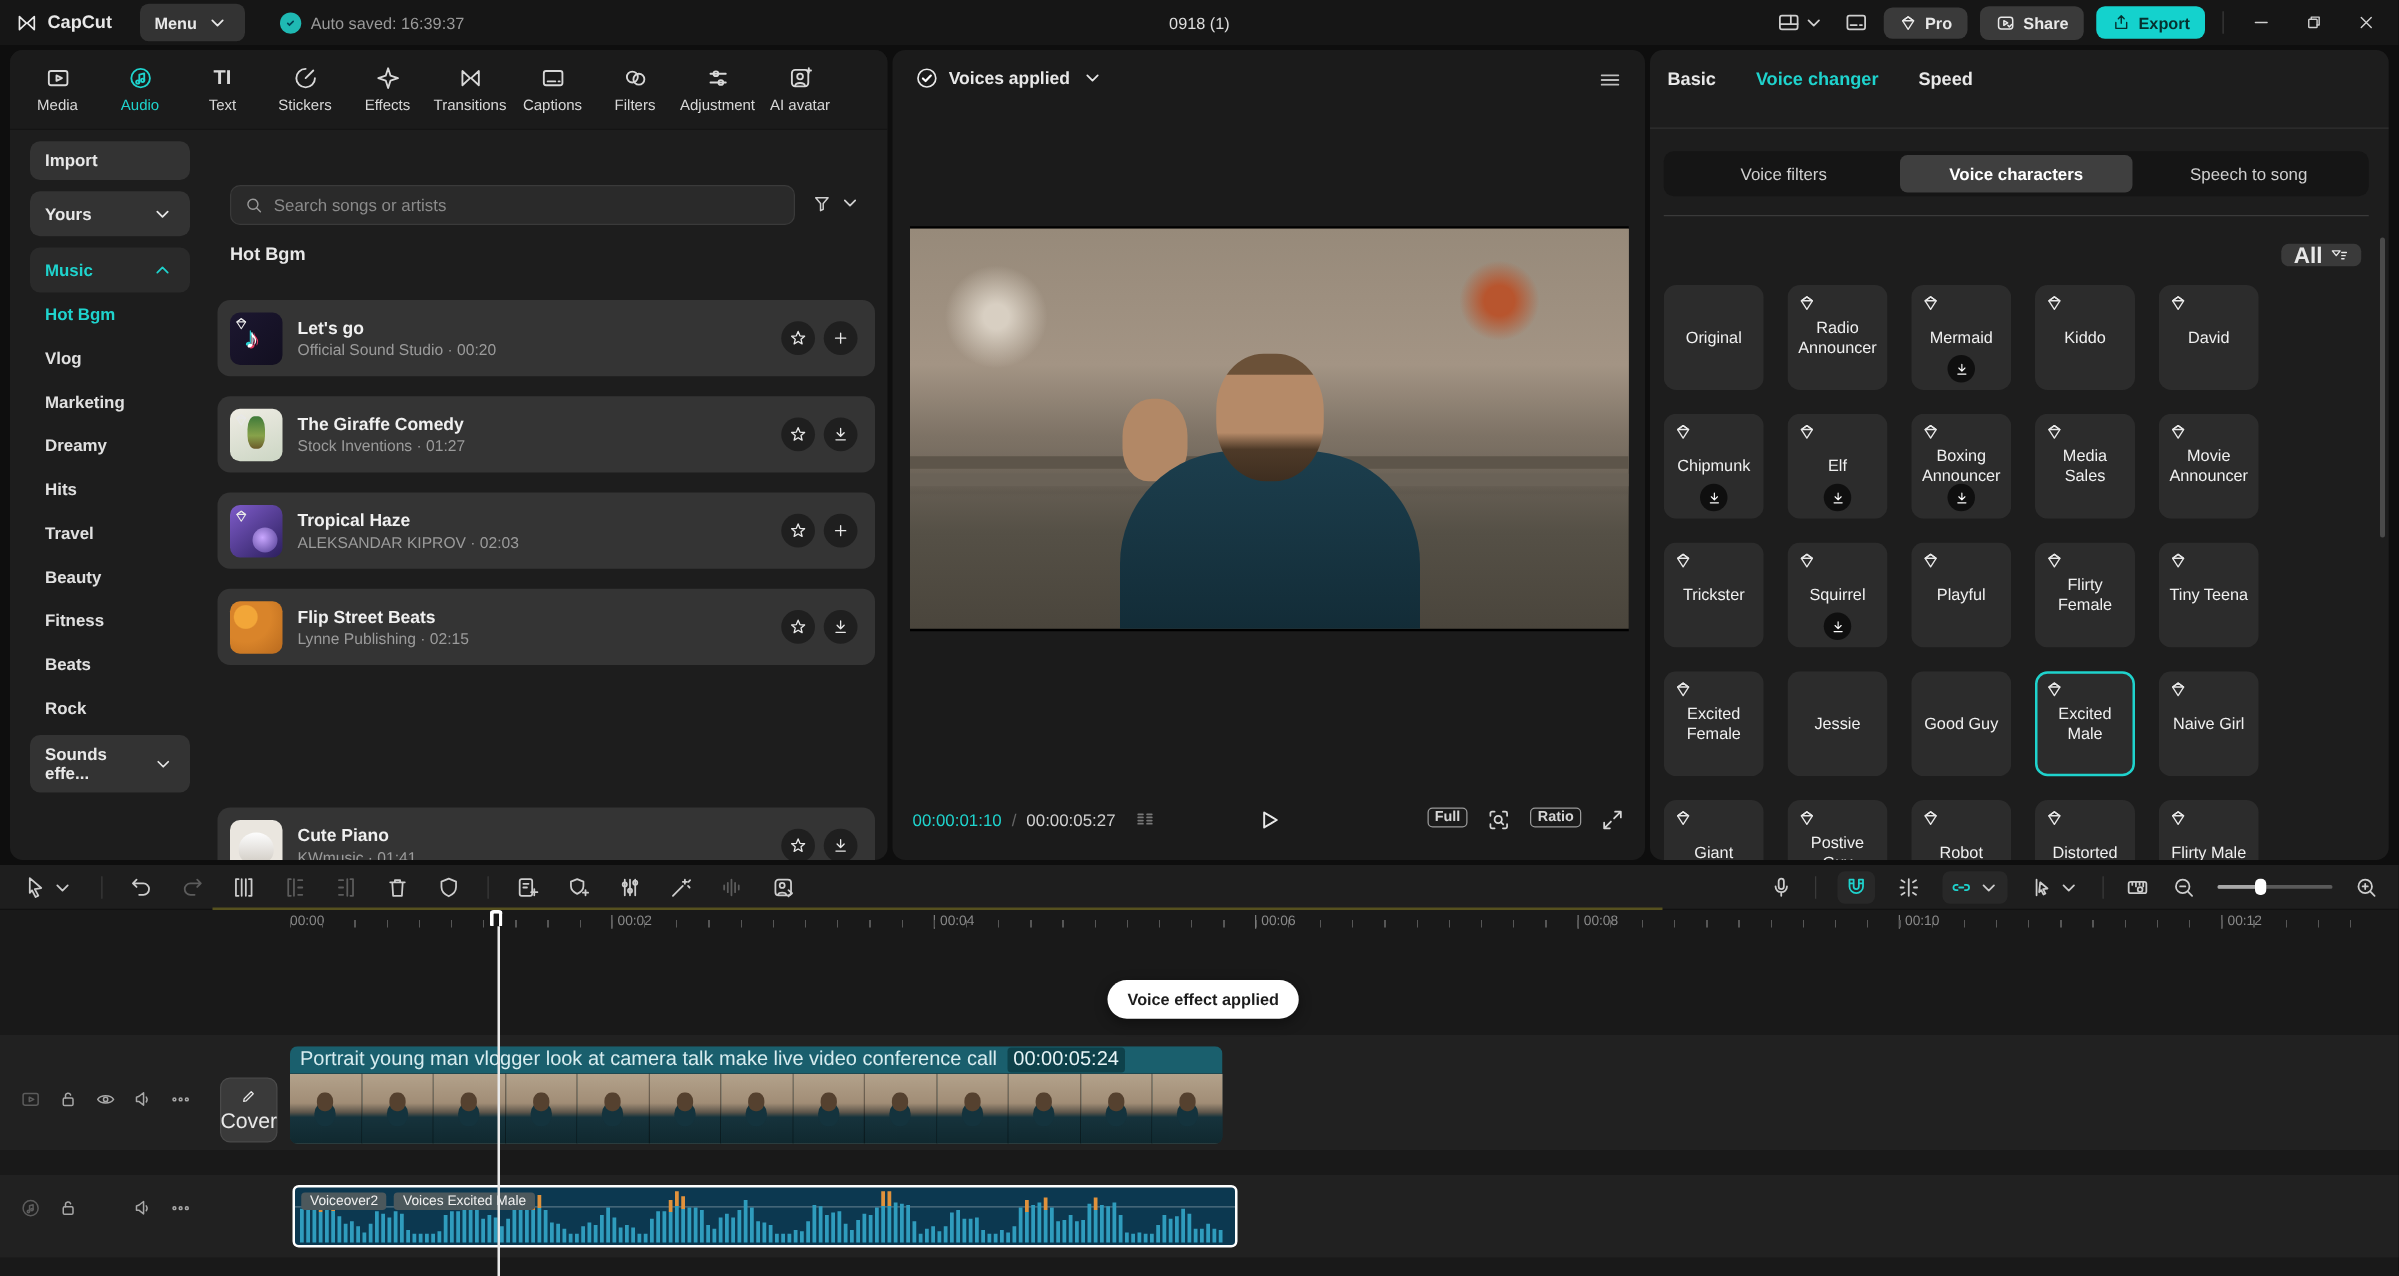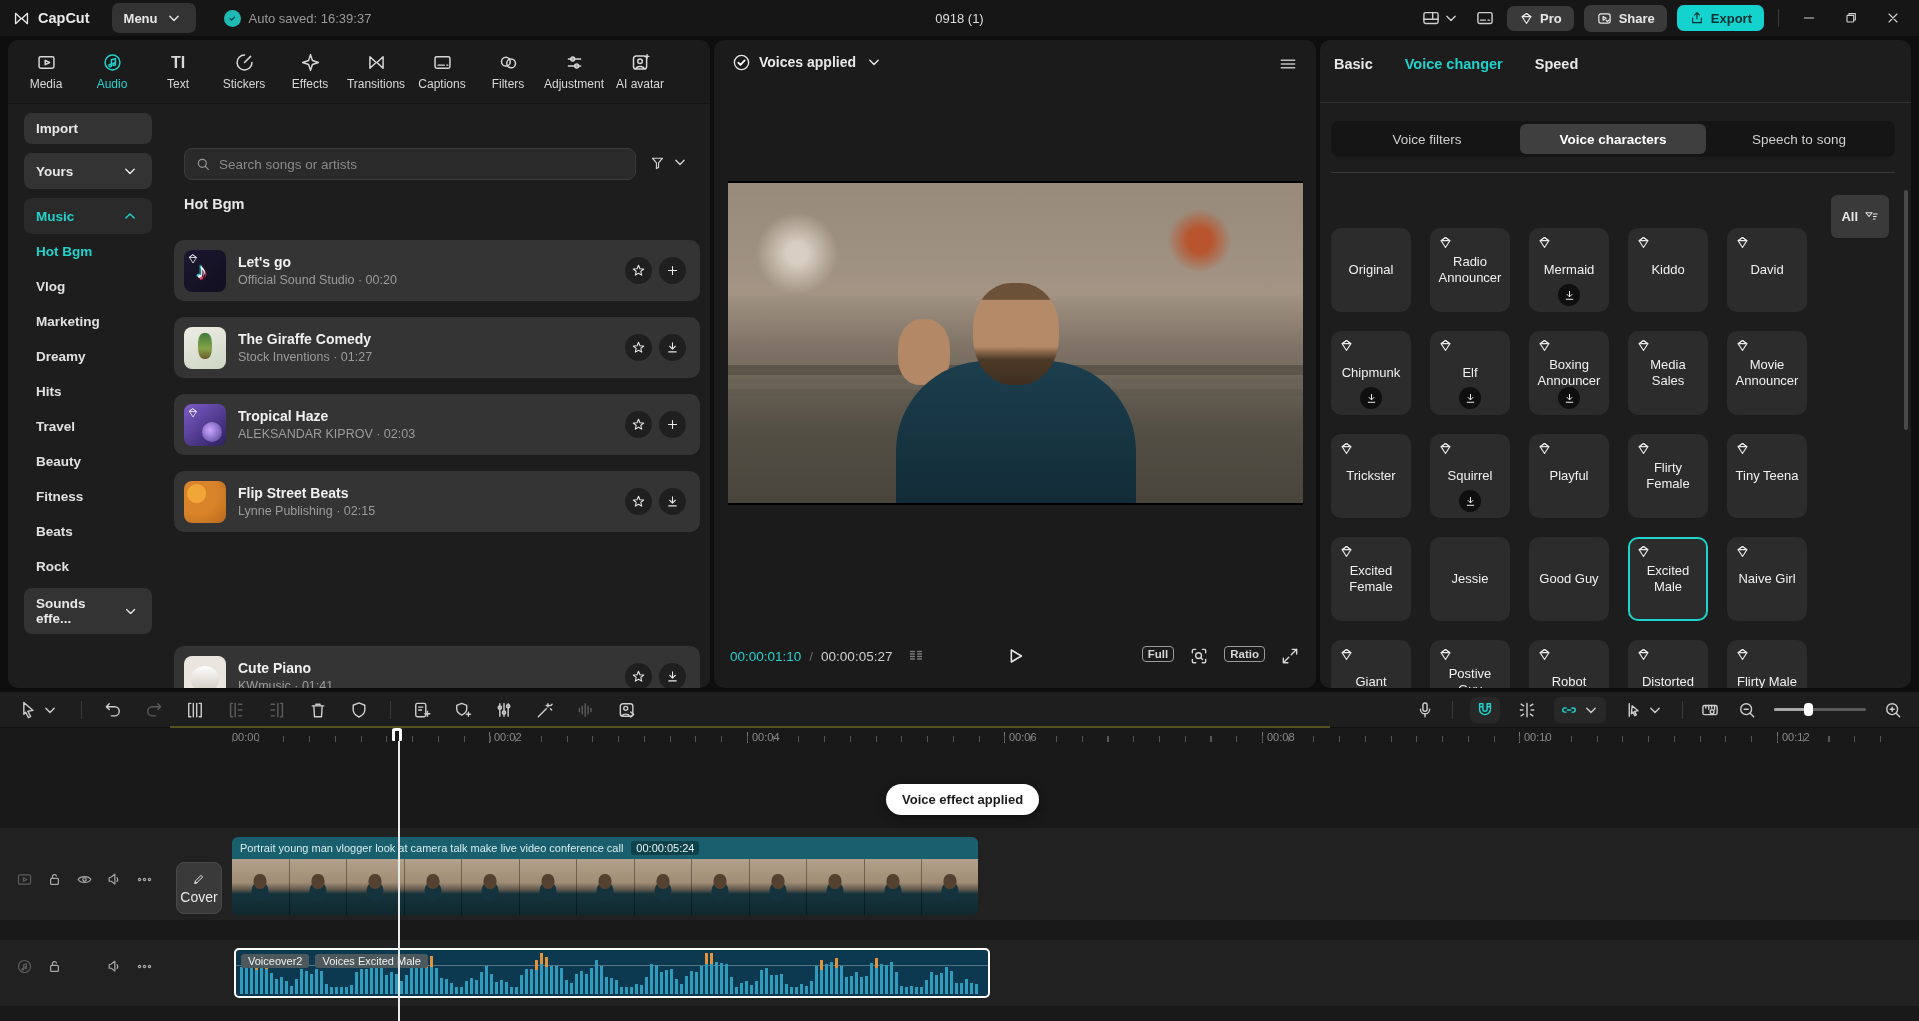--- a/index.html
+++ b/index.html
@@ -126,22 +126,22 @@
 
   
   .vc-tabs { display:flex; gap:32px; padding:16px 0 0 14px; font-size:14.5px; font-weight:700; height:63px; border-bottom:1px solid #303030; }
   .vc-tab { color:#e8e8e8; }
   .vc-tab.active { color:#1fd3cd; }
   .seg-wrap { position:absolute; left:11px; right:16px; top:81px; height:36px; background:#151515;
     border-radius:8px; display:flex; padding:3px; }
   .seg { flex:1; display:flex; align-items:center; justify-content:center; font-size:13.5px; color:#cfcfcf; border-radius:6px; }
   .seg.active { background:#3f3f3f; color:#fff; font-weight:700; }
   .vc-div { position:absolute; left:11px; right:16px; top:132px; height:1px; background:#3a3a3a; }
-  .all-chip { position:absolute; right:22px; top:155px; height:43px; background:#3a3a3a; border-radius:6px;
-    display:flex; align-items:center; gap:6px; padding:0 10px; font-size:13px; font-weight:700; }
+  .all-chip { position:absolute; right:22px; top:155px; height:18px; background:#3a3a3a; border-radius:6px;
+    display:flex; align-items:center; gap:6px; padding:0 10px; font-size:18px; font-weight:700; }
   .all-chip svg { width:15px; height:15px; }
   #char-grid { position:absolute; left:11px; top:188px; display:grid;
     grid-template-columns:repeat(5,80px); gap:19px; }
   .card { position:relative; width:80px; height:84px; background:#2c2c2c; border:2px solid transparent;
     border-radius:10px; display:flex; align-items:center; justify-content:center; text-align:center; }
   .card-label { font-size:13px; color:#f0f0f0; line-height:1.25; padding:0 3px; }
   .card .diamond { position:absolute; left:6px; top:5px; width:15px; height:15px; display:none; }
   .card.premium .diamond { display:block; }
   .card .dl-badge { position:absolute; bottom:4px; left:50%; transform:translateX(-50%); width:22px; height:22px;
     border-radius:50%; background:rgba(10,10,10,.85); display:none; align-items:center; justify-content:center; }
@@ -177,25 +177,25 @@
   #strip-video { top:100px; height:92px; }
   #strip-audio { top:212px; height:66px; }
   .track-head { position:absolute; left:0; width:170px; display:flex; gap:13px; align-items:center; padding-left:16px; color:#a8a8a8; }
   .track-head svg { width:17px; height:17px; }
   #head-video { top:143px; }
   #head-audio { top:230px; }
 
   .cover-btn { position:absolute; left:176px; top:134px; width:46px; height:52px; background:#3a3a3a; border:1px solid #4a4a4a;
     border-radius:8px; display:flex; flex-direction:column; align-items:center; justify-content:center; gap:3px; z-index:4; }
   .cover-btn svg { width:14px; height:14px; }
-  .cover-btn span { font-size:14px; color:#e8e8e8; }
+  .cover-btn span { font-size:17px; color:#e8e8e8; }
 
   .video-clip { position:absolute; left:232px; top:109px; width:746px; height:78px; border-radius:6px; overflow:hidden; z-index:2; }
   .vclip-head { height:22px; background:#1a5f6d; display:flex; align-items:center; gap:8px; padding:0 8px;
-    font-size:11px; color:#d7ecef; white-space:nowrap; }
+    font-size:16px; color:#d7ecef; white-space:nowrap; }
   .vclip-dur { background:rgba(6,40,46,.55); border-radius:3px; padding:1px 5px; color:#e6f4f6; }
   .thumb-strip { display:flex; height:56px; background:#0f3b44; }
   .thumb-strip i { flex:0 0 57.5px; height:100%; border-right:1px solid rgba(0,0,0,.35); position:relative;
     background:linear-gradient(180deg,#b3a28b 0%,#a18d76 42%,#5e564b 55%,#16333c 62%,#10282f 100%); }
   .thumb-strip i::after { content:""; position:absolute; left:50%; top:26%; transform:translateX(-50%);
     width:13px; height:15px; border-radius:45%; background:#55412f; box-shadow:0 10px 0 2px #14333d; }
 
   .audio-clip { position:absolute; left:234px; top:220px; width:756px; height:50px; background:#0c3850;
     border:2px solid #fff; border-radius:5px; z-index:2; overflow:hidden; }
   .audio-clip::before { content:""; position:absolute; left:0; right:0; bottom:30px; height:1px; background:rgba(255,255,255,.3); }

